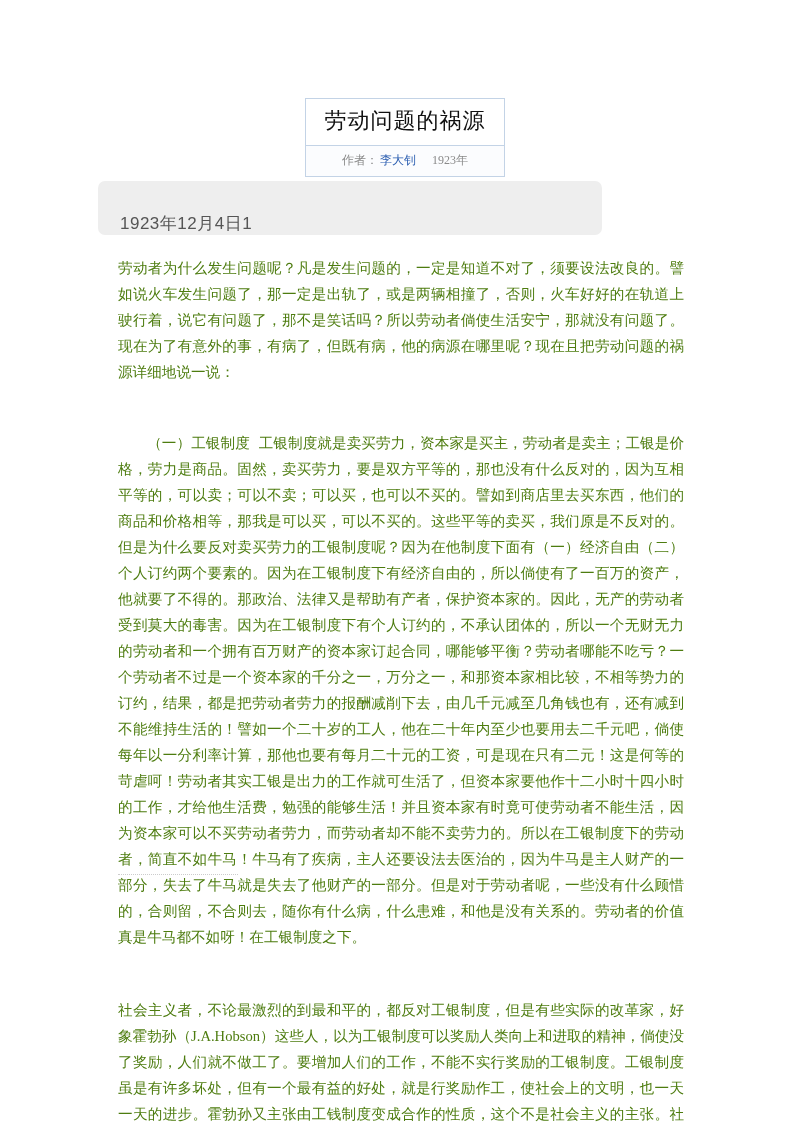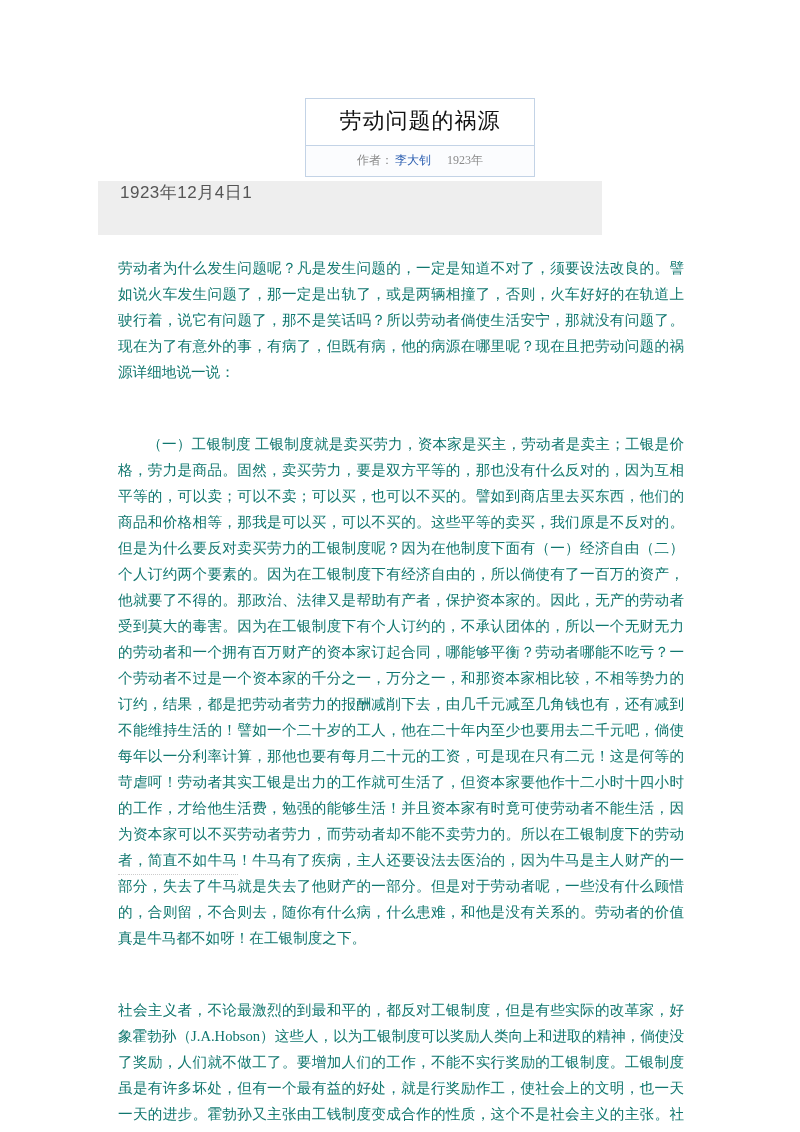--- a/index.html
+++ b/index.html
@@ -18,21 +18,21 @@
   .page {
     width: 800px;
     height: 1132px;
     box-sizing: border-box;
     position: relative;
   }
   .title-block {
     position: absolute;
     left: 305px;
     top: 98px;
-    width: 230px;
+    width: 200px;
     border: 1px solid #c3d3e6;
     background: #ffffff;
     box-sizing: border-box;
   }
   .title-text {
     font-family: "Liberation Serif", "DejaVu Serif", serif;
     font-size: 22px;
     text-align: center;
     color: #111111;
     padding: 8px 4px 10px 4px;
@@ -62,46 +62,48 @@
     margin-left: 14px;
   }
   .date-bar {
     position: absolute;
     left: 98px;
     top: 181px;
     width: 504px;
     height: 54px;
     background: #eeeeee;
     display: flex;
-    align-items: flex-start;
+    align-items: flex-end;
     box-sizing: border-box;
+    border-radius: 7px;
   }
   .date-bar-text {
     font-size: 17px;
     color: #555555;
     padding-left: 22px;
     letter-spacing: 0.5px;
   }
   .content {
     position: absolute;
     left: 118px;
     top: 255px;
     width: 566px;
   }
   .para {
     font-family: "Liberation Serif", "DejaVu Serif", serif;
     font-size: 14.6px;
     line-height: 26px;
-    color: #0f766e;
+    color: #4d7c0f;
     text-align: justify;
     margin: 0 0 46px 0;
     text-justify: inter-ideograph;
   }
   .para.indent {
     text-indent: 2em;
+    font-family: Liberation Mono, monospace;
   }
   .dotted-rule {
     position: absolute;
     left: 0;
     top: 619px;
     width: 120px;
     border-top: 1px dotted #cccccc;
   }
 </style>
 </head>

